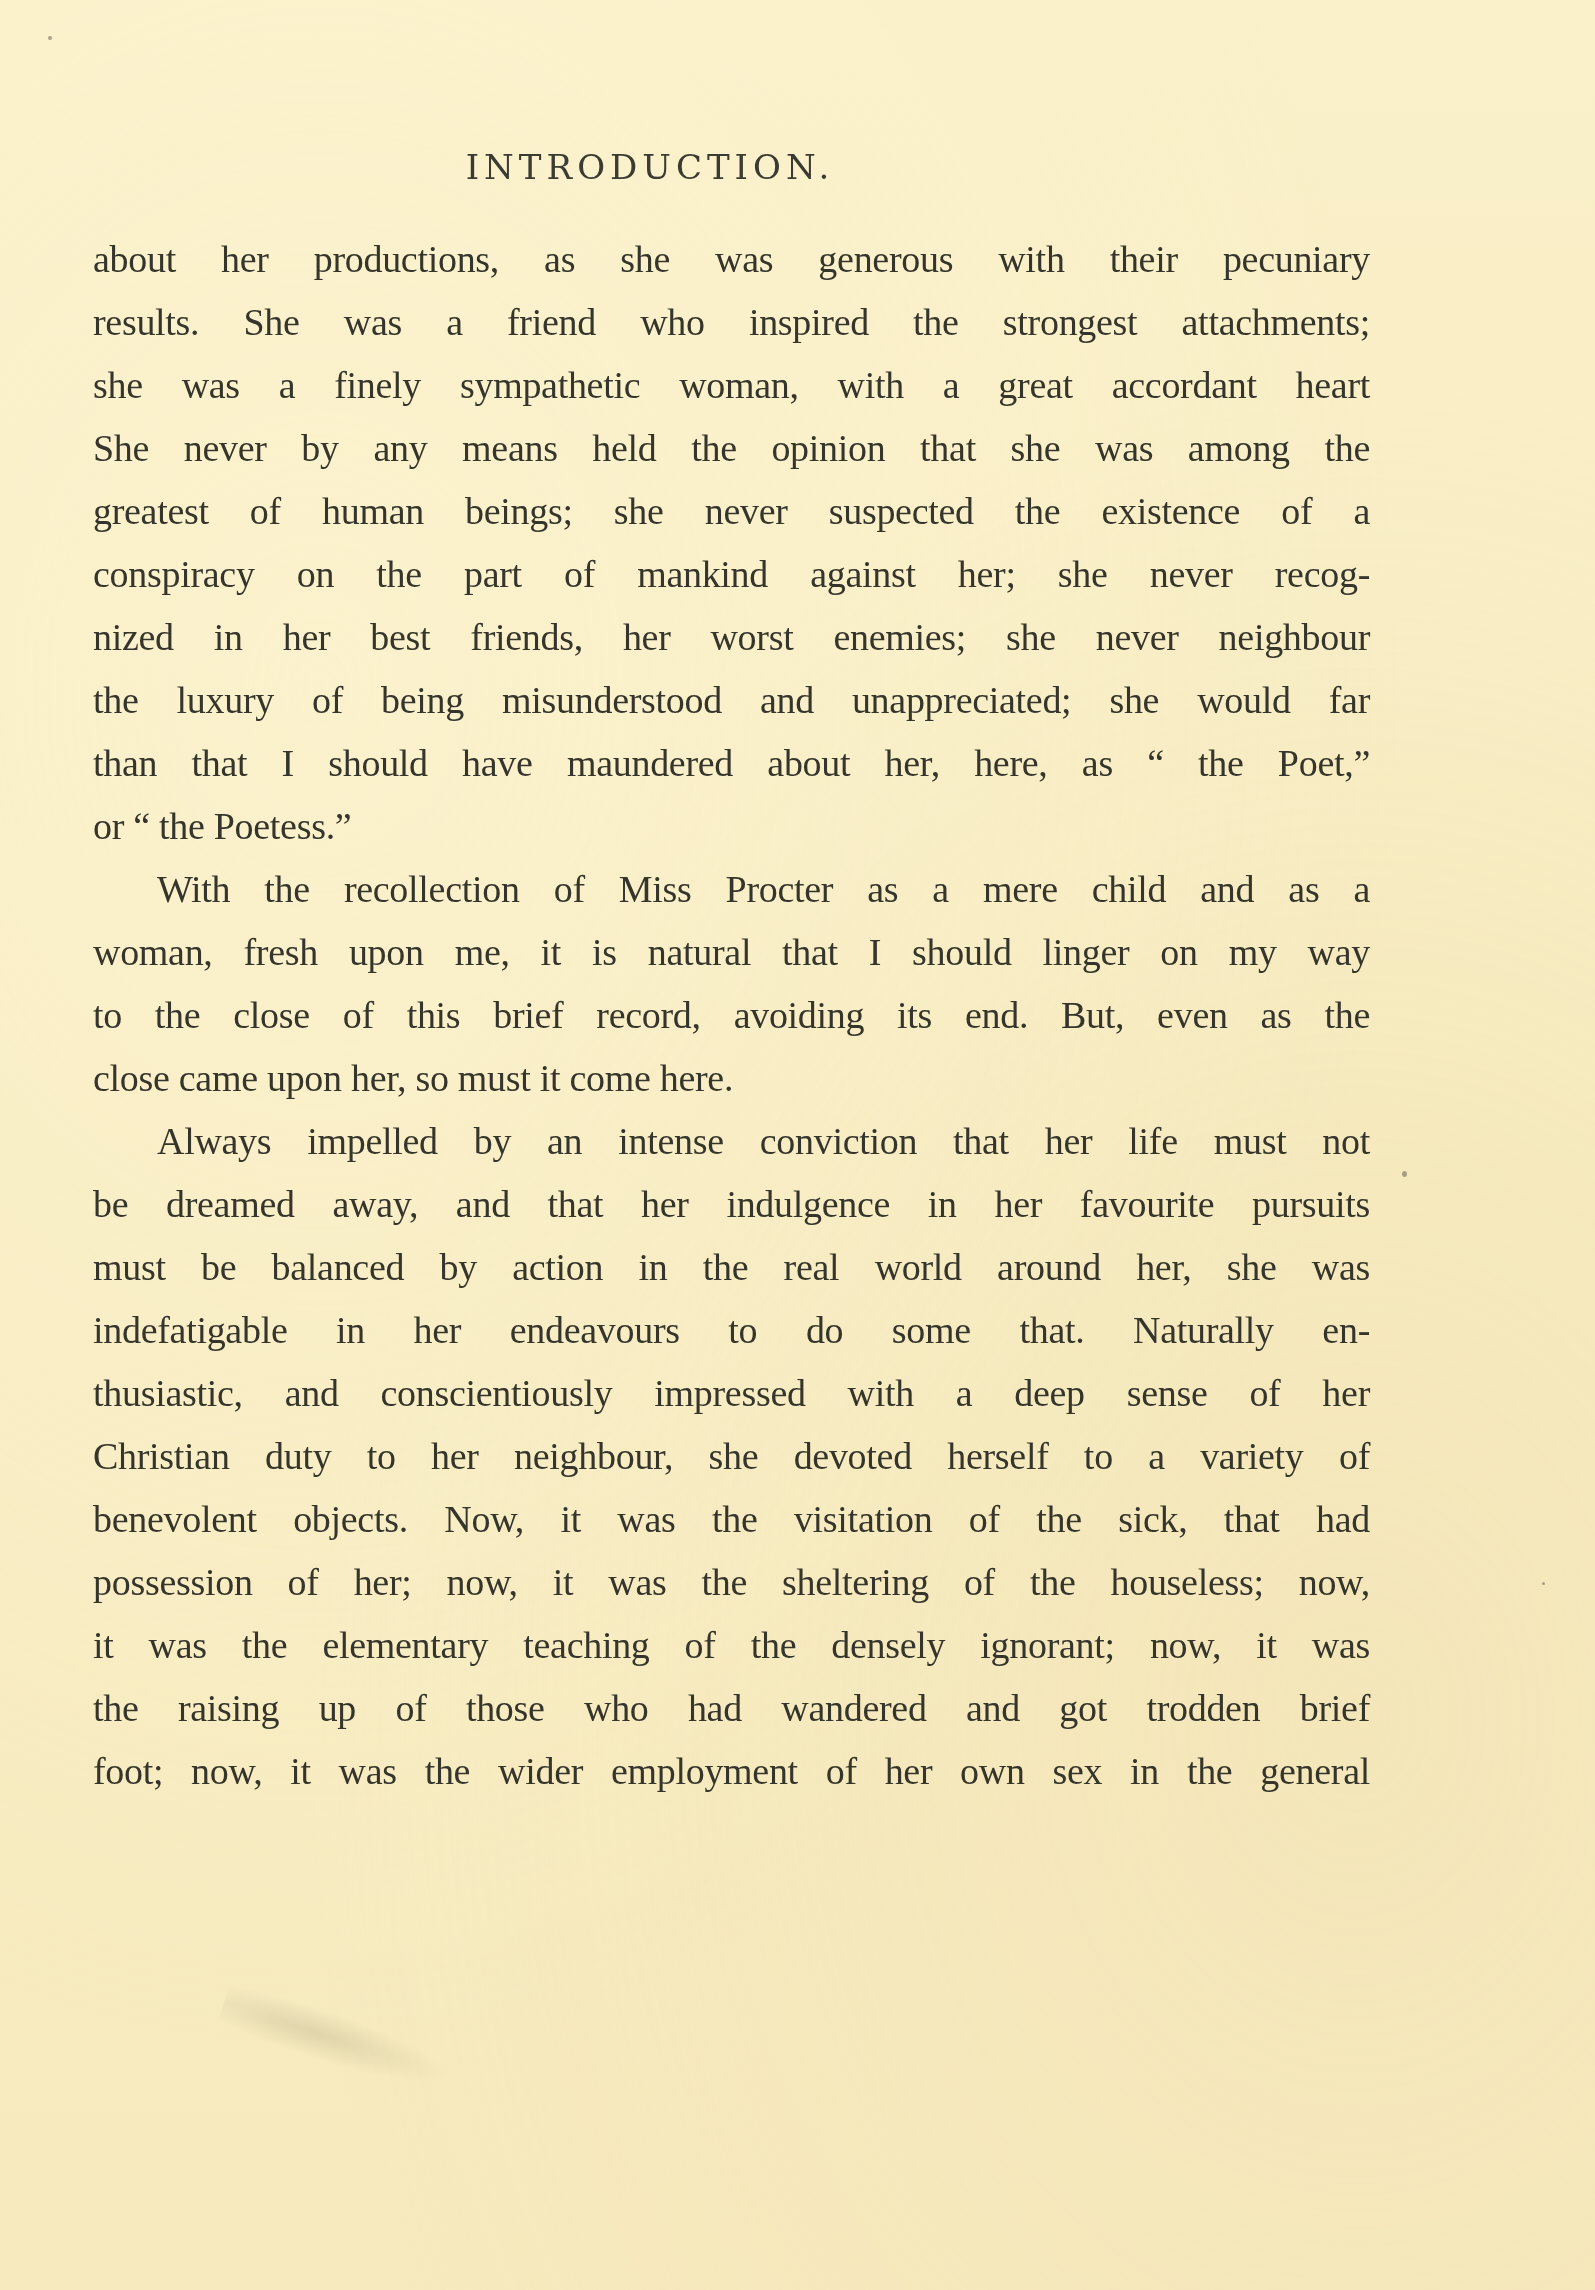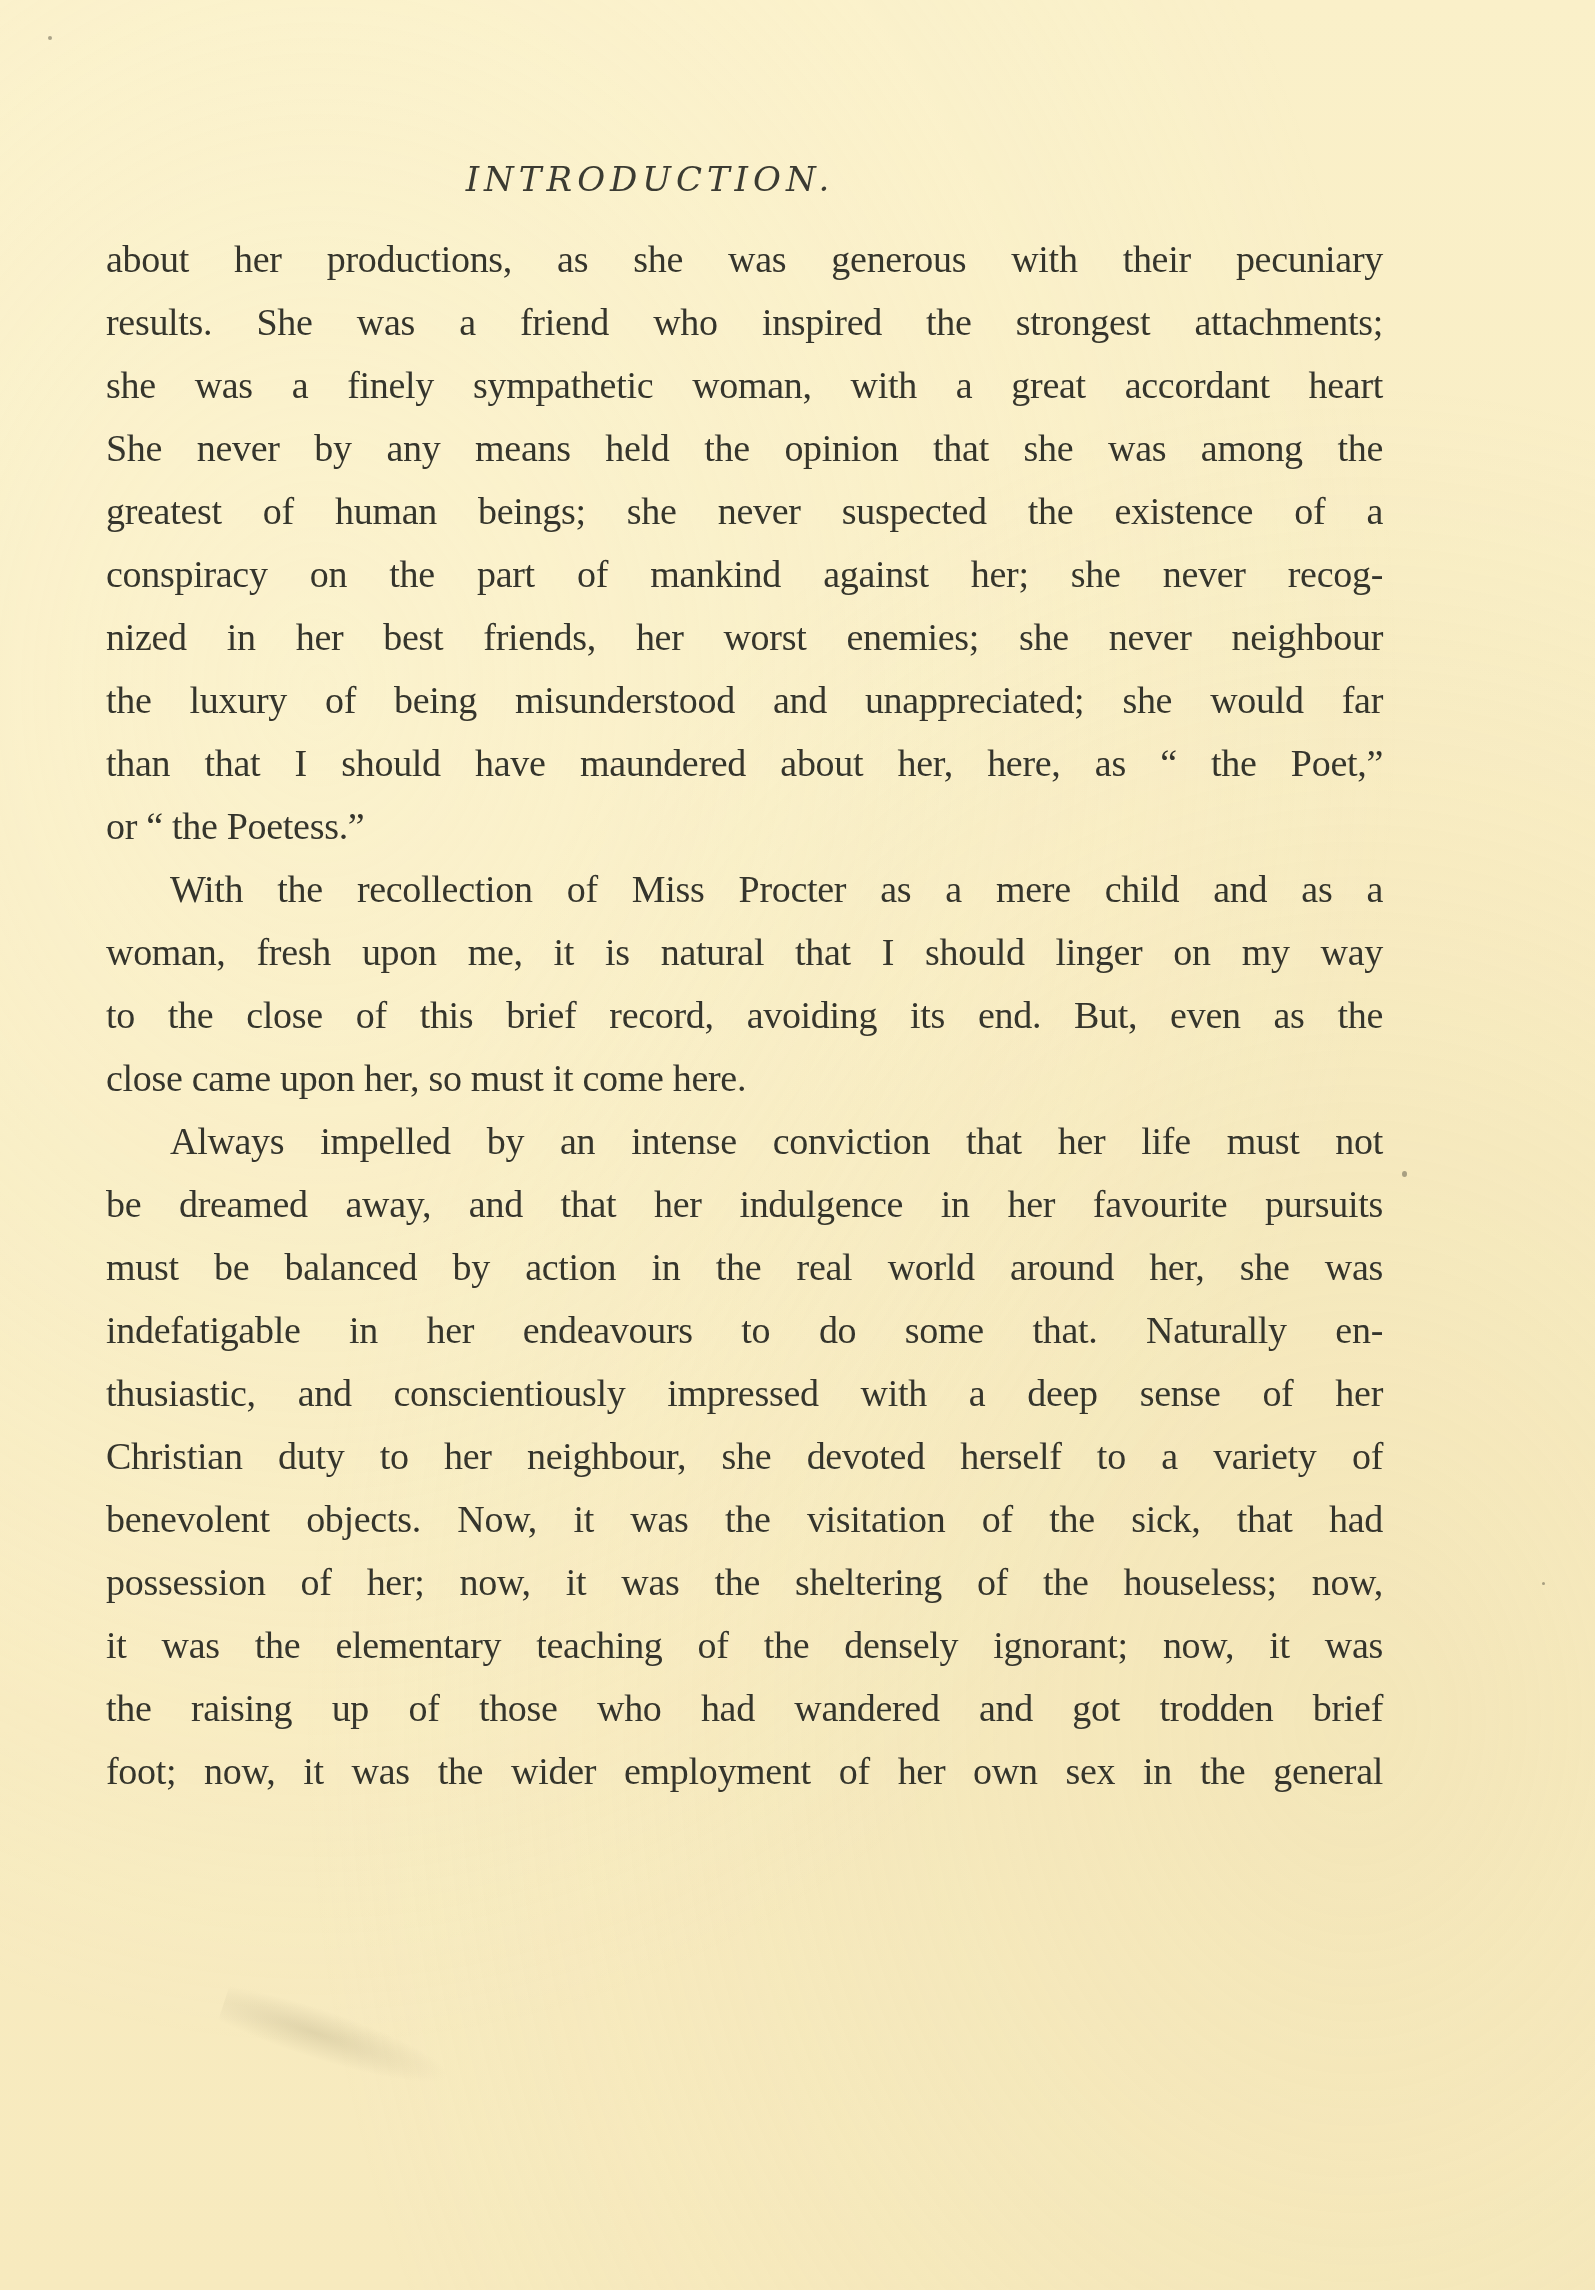--- a/index.html
+++ b/index.html
@@ -26,29 +26,27 @@
       width: 1596px;
       height: 2291px;
     }
     .running-head {
       position: absolute;
       top: 147px;
       left: 0;
       width: 1300px;
       text-align: center;
       font-family: "DejaVu Serif", "Liberation Serif", serif;
-      font-style: italic;
       font-size: 34px;
       letter-spacing: 5px;
       color: #3b3b32;
-      margin-top: 12px;
     }
     .body-text {
       position: absolute;
-      left: 106px;
+      left: 93px;
       top: 228px;
       width: 1277px;
     }
     .line {
       display: block;
       height: 63px;
       line-height: 63px;
       font-size: 35px;
       white-space: nowrap;
       text-align: justify;

